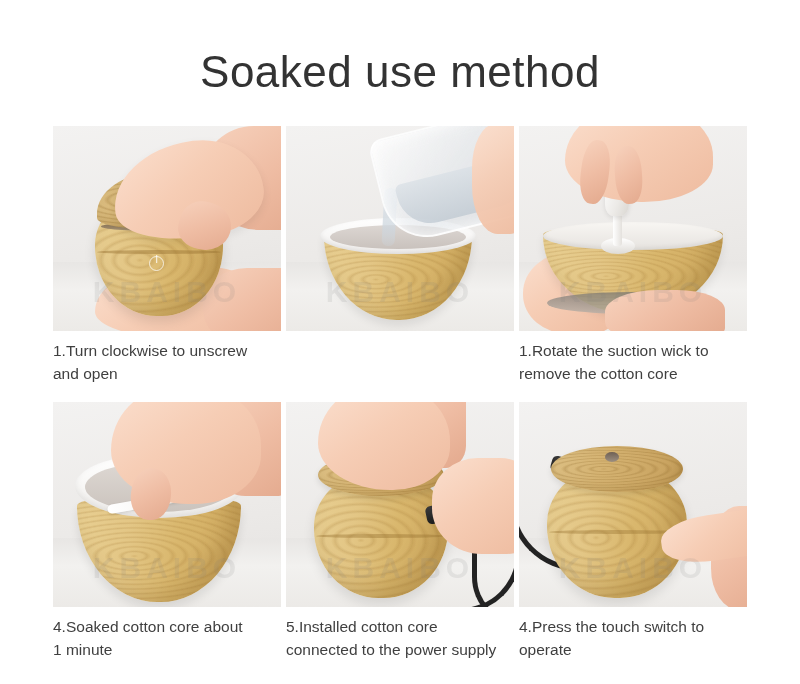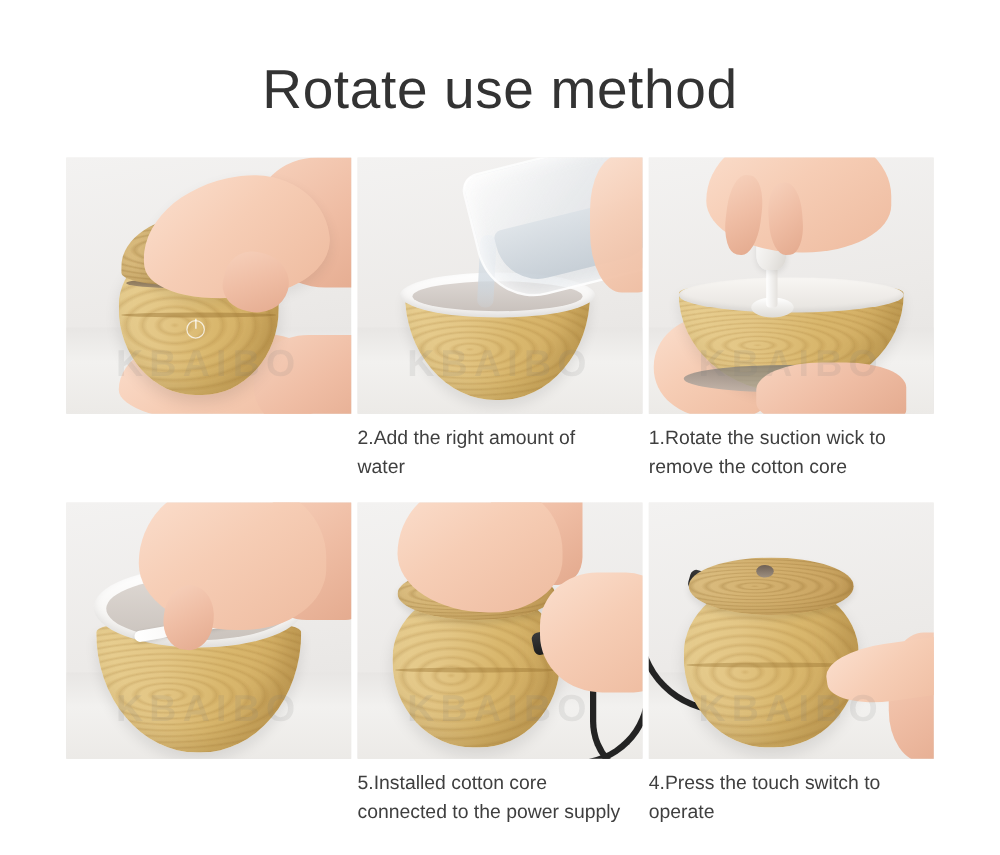--- a/index.html
+++ b/index.html
@@ -523,57 +523,57 @@
     left: 32px; top: 56px;
     width: 26px; height: 16px;
     border-radius: 5px;
     background: linear-gradient(180deg, #3a3a3a 0%, #1d1d1d 100%);
     transform: rotate(16deg);
   }
 </style>
 </head>
 <body>
 
-<h1 class="page-title">Rotate use method</h1>
+<h1 class="page-title">Soaked use method</h1>
 
 <div class="steps-grid">
 
   <div class="step">
     <div class="photo">
       <div class="bg-soft"></div>
       <div class="table-line"></div>
       <div class="p1-hand-bot skin"></div>
       <div class="p1-arm-bot skin-d"></div>
       <div class="p1-body wood"></div>
       <div class="p1-seam"></div>
       <div class="p1-power"></div>
       <div class="p1-gap"></div>
       <div class="p1-lid wood-dark"></div>
       <div class="p1-arm-top skin-d"></div>
       <div class="p1-hand-top skin"></div>
       <div class="p1-thumb skin-d"></div>
       <div class="watermark">KBAIBO</div>
     </div>
+    <div class="caption">1.Turn clockwise to unscrew
+  and open</div>
   </div>
 
   <div class="step">
     <div class="photo">
       <div class="bg-soft"></div>
       <div class="table-line"></div>
       <div class="p2-bowl wood"></div>
       <div class="p2-rim"></div>
       <div class="p2-water"></div>
       <div class="p2-pour"></div>
       <div class="p2-pitcher"></div>
       <div class="p2-pitcher-liquid"></div>
       <div class="p2-fingers skin"></div>
       <div class="watermark">KBAIBO</div>
     </div>
-    <div class="caption">2.Add the right amount of
-  water</div>
   </div>
 
   <div class="step">
     <div class="photo">
       <div class="bg-soft"></div>
       <div class="table-line"></div>
       <div class="p3-hand-bot skin"></div>
       <div class="p3-bowl wood"></div>
       <div class="p3-top"></div>
       <div class="p3-ring"></div>
@@ -596,20 +596,22 @@
       <div class="table-line"></div>
       <div class="p4-bowl wood"></div>
       <div class="p4-rim"></div>
       <div class="p4-inner"></div>
       <div class="p4-core"></div>
       <div class="p4-arm skin-d"></div>
       <div class="p4-hand skin"></div>
       <div class="p4-thumb skin-d"></div>
       <div class="watermark">KBAIBO</div>
     </div>
+    <div class="caption">4.Soaked cotton core about
+  1 minute</div>
   </div>
 
   <div class="step">
     <div class="photo">
       <div class="bg-soft"></div>
       <div class="table-line"></div>
       <div class="p5-cable"></div>
       <div class="p5-cable2"></div>
       <div class="p5-body wood"></div>
       <div class="p5-seam"></div>

